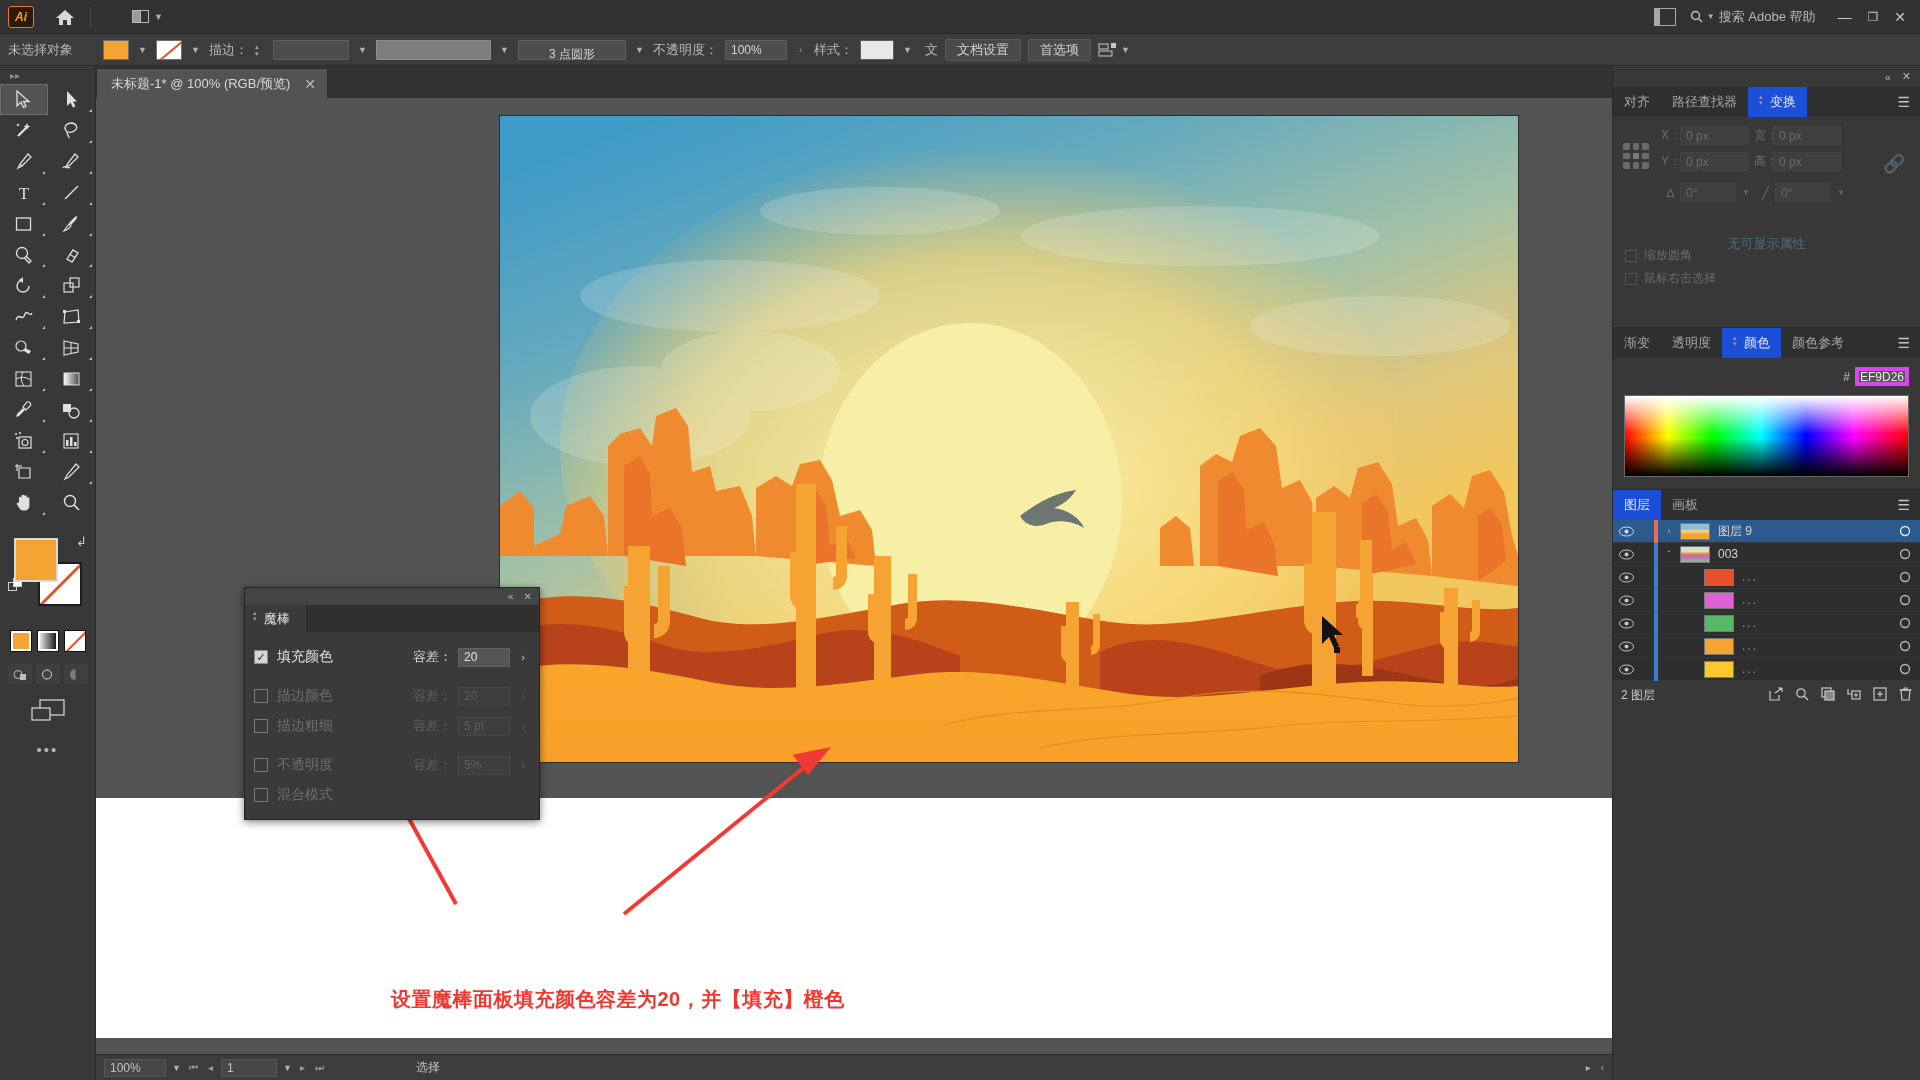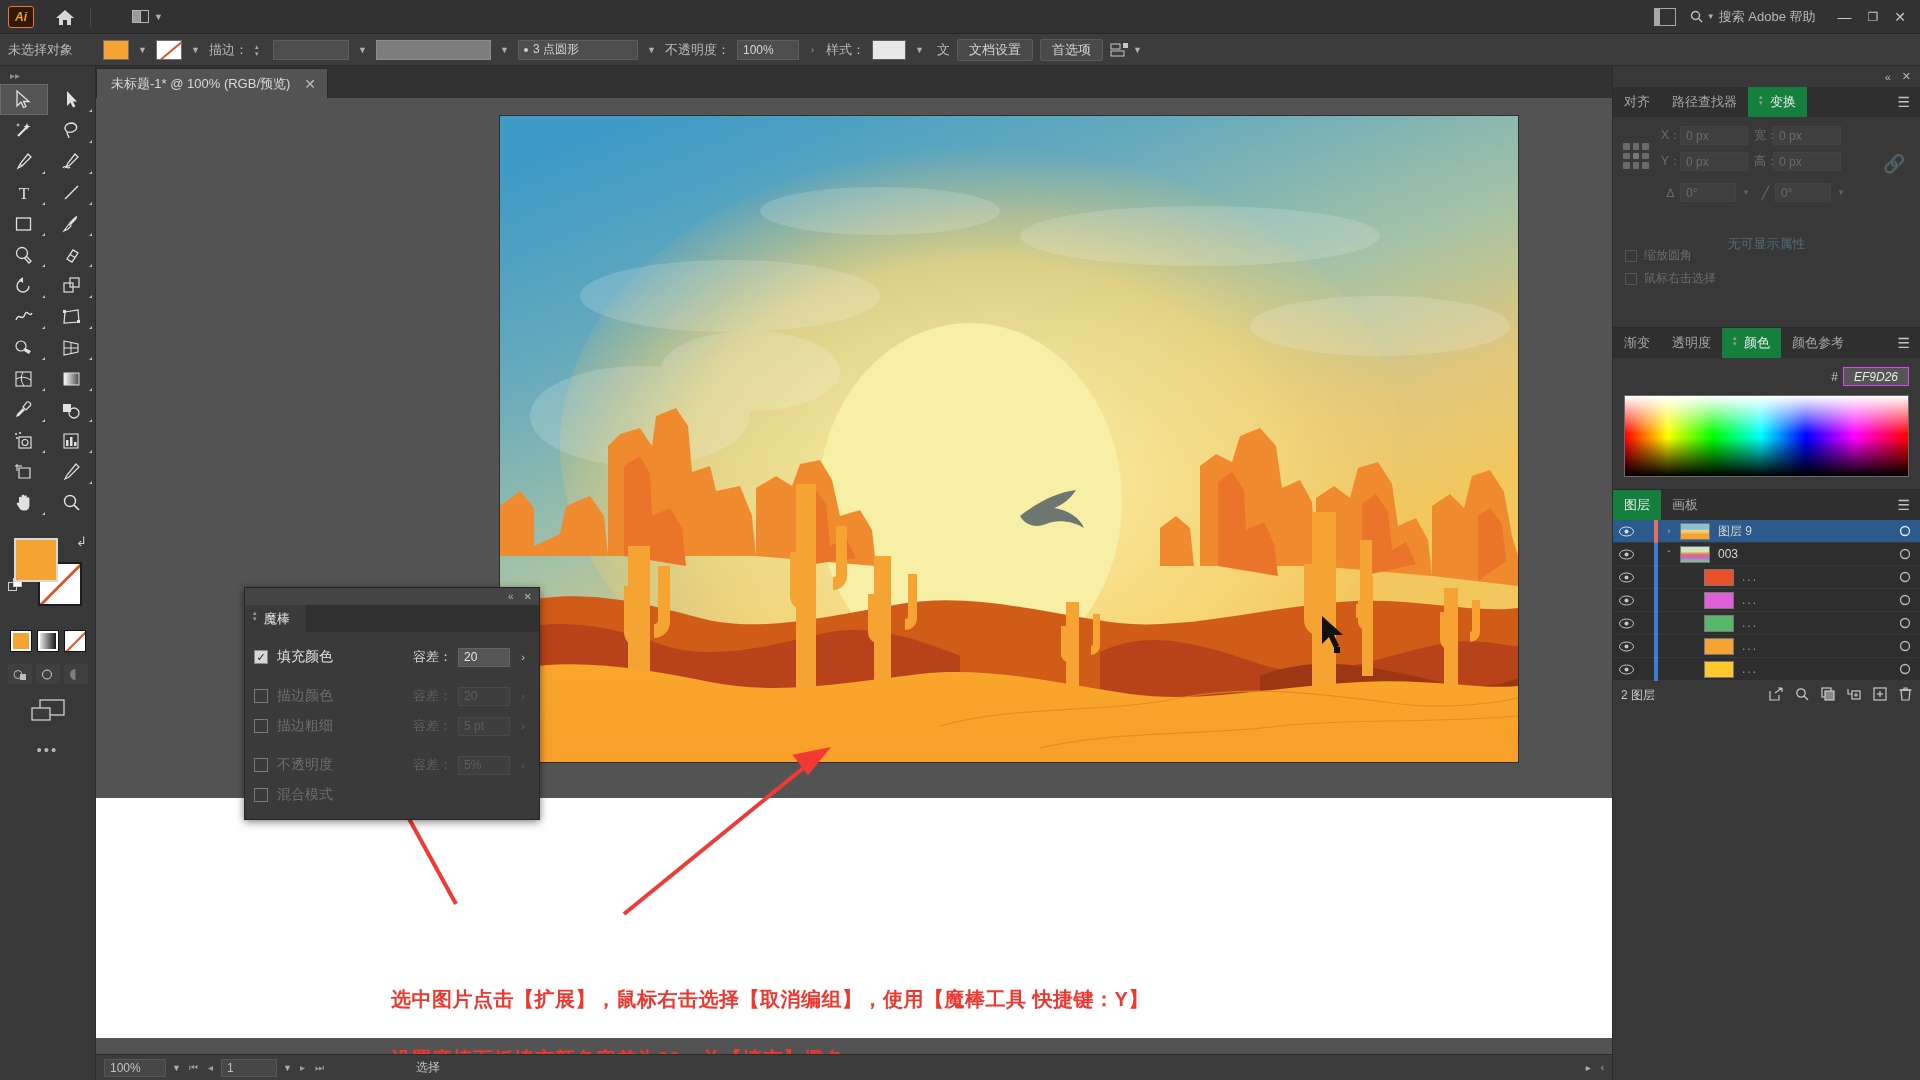--- a/index.html
+++ b/index.html
@@ -48,21 +48,21 @@
   .cb-label { color:#b9b9b9; font-size:13px; white-space:nowrap; }
   .cb-swatch { width:26px; height:20px; border:1px solid #6e6e6e; }
   .cb-caret { width:13px; color:#b0b0b0; font-size:9px; text-align:center; cursor:default; }
   .cb-stepper { display:flex; flex-direction:column; width:11px; color:#a5a5a5; font-size:7px; line-height:7px; }
   .cb-field {
     height:20px; background:#4d4d4d; border:1px solid #5d5d5d; color:#d5d5d5;
     font-size:12px; display:flex; align-items:center; padding:0 5px;
   }
   .cb-wide { width:76px; }
   .cb-wide2 { width:115px; background:#7d7d7d; border-color:#8d8d8d; }
-  .cb-profile { width:120px; }
+  .cb-profile { width:108px;flex-direction:column; }
   .cb-opacity { width:62px; }
   .cb-style { width:34px; background:#e8e8e8; }
   .cb-button {
     height:22px; background:#4a4a4a; border:1px solid #5a5a5a; border-radius:2px;
     color:#d2d2d2; font-size:13px; display:flex; align-items:center;
     justify-content:center; padding:0 11px; cursor:default;
   }
 
   
   .tabbar {
@@ -180,21 +180,21 @@
   .rightdock {
     position:absolute; right:0; top:66px; width:308px; bottom:0;
     background:#383838; border-left:1px solid #2b2b2b;
   }
   .pnl { background:#383838; border-bottom:1px solid #2b2b2b; }
   .pnl-topbar { height:21px; display:flex; align-items:center; justify-content:flex-end;
     gap:11px; padding-right:9px; color:#b8b8b8; font-size:11px; }
   .pnl-tabs { height:30px; background:#2f2f2f; display:flex; align-items:stretch; }
   .pnl-tab { display:flex; align-items:center; gap:5px; padding:0 11px;
     color:#a6a6a6; font-size:13px; cursor:default; }
-  .pnl-tab.active { background:#15803d; color:#e8e8e8; }
+  .pnl-tab.active { background:#1d4ed8; color:#e8e8e8; }
   .pnl-menu { margin-left:auto; display:flex; align-items:center; padding-right:10px;
     color:#c2c2c2; font-size:14px; }
 
   
   .tf-body { padding:9px 10px 14px 10px; opacity:.33; position:relative; height:210px; }
   .tf-grid { position:absolute; left:10px; top:26px; width:26px; height:26px;
     display:grid; grid-template-columns:repeat(3,1fr); grid-template-rows:repeat(3,1fr); gap:3px; }
   .tf-grid i { background:#cfcfcf; border-radius:1px; }
   .tf-fields { margin-left:38px; }
   .tf-line { display:flex; align-items:center; gap:6px; margin-bottom:7px; }
@@ -210,22 +210,22 @@
 
   
   .cp-body { padding:9px 11px 12px 11px; }
   .cp-top { display:flex; align-items:center; margin-bottom:9px; }
   .cp-sw { display:flex; }
   .cp-none { background:#fff; position:relative; overflow:hidden; }
   .cp-none:after { content:""; position:absolute; left:-3px; top:8px; width:26px; height:2px;
     background:#e0562a; transform:rotate(-45deg); }
   .cp-hexwrap { margin-left:auto; display:flex; align-items:center; gap:5px; }
   .cp-hexwrap .hash { color:#c4c4c4; font-size:12px; }
-  .cp-hex { width:66px; height:19px; background:#555; border:1px solid #d946ef;
-    color:#eaeaea; font-size:12px; display:flex; align-items:center; justify-content:center;font-style:italic; }
+  .cp-hex { width:54px; height:19px; background:#555; border:4px solid #d946ef;
+    color:#eaeaea; font-size:12px; display:flex; align-items:center; justify-content:center; }
   .cp-spectrum {
     height:82px; border:1px solid #6a6a6a; position:relative;
     background:
       linear-gradient(to bottom, rgba(255,255,255,1) 0%, rgba(255,255,255,0) 48%, rgba(0,0,0,0) 52%, rgba(0,0,0,1) 100%),
       linear-gradient(to right,
         #ff0000 0%, #ffff00 15%, #00ff00 31%, #00ffff 48%,
         #0000ff 64%, #ff00ff 81%, #ff0000 100%);
   }
 
   
@@ -737,21 +737,20 @@
     <svg class="arrow-svg" width="1600" height="1000">
       <g stroke="#f23a35" stroke-width="4" fill="#f23a35">
         <line x1="360" y1="806" x2="284" y2="668"></line>
         <path d="M284 660 L294 684 L272 686 Z"></path>
         <line x1="528" y1="816" x2="722" y2="658"></line>
         <path d="M730 652 L712 674 L700 658 Z"></path>
       </g>
     </svg>
 
     <div class="anno">
-      <div>选中图片点击【扩展】，鼠标右击选择【取消编组】，使用【魔棒工具 快捷键：Y】</div>
       <div>设置魔棒面板填充颜色容差为20，并【填充】橙色</div>
     </div>
 
     <div class="wandpanel">
       <div class="wp-bar">
         <span>«</span>
         <span>✕</span>
       </div>
       <div class="wp-tabs">
         <div class="wp-tab">

